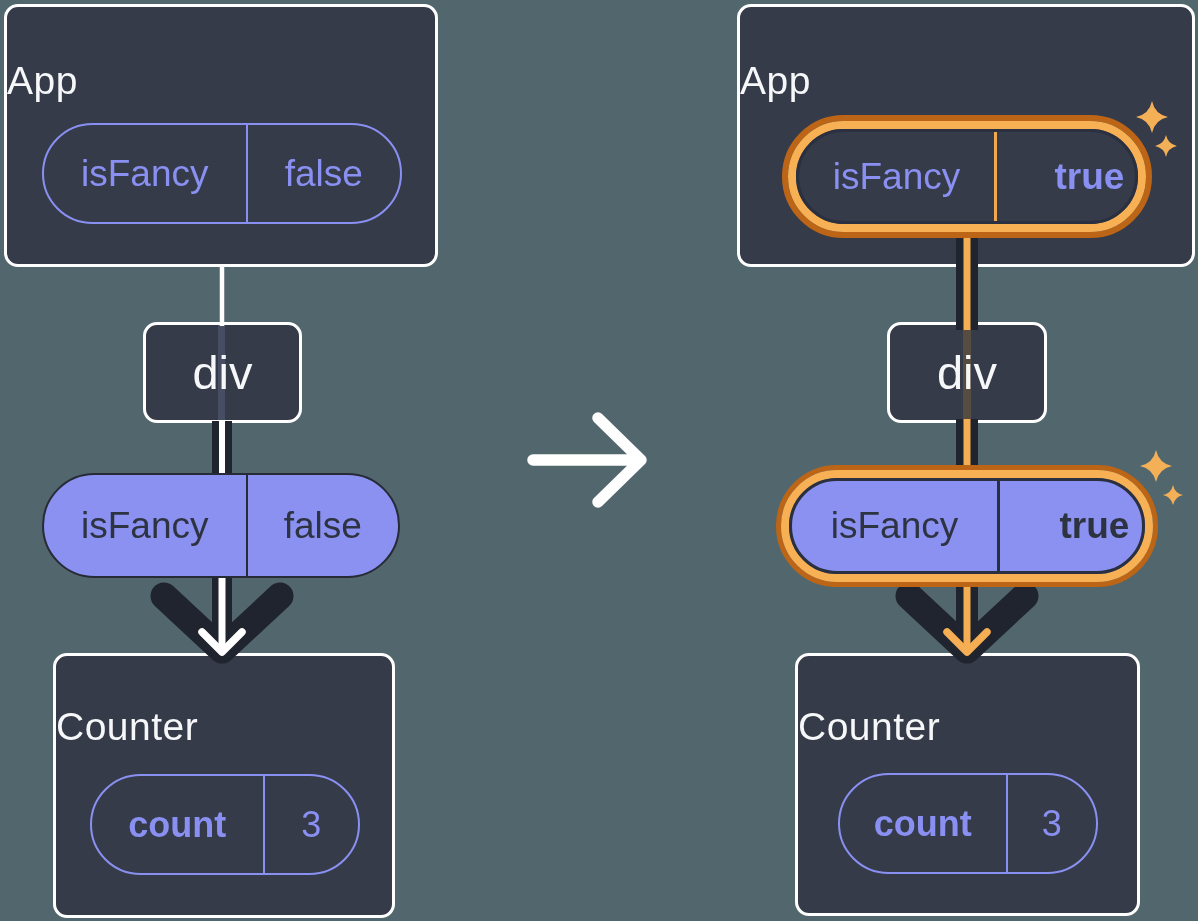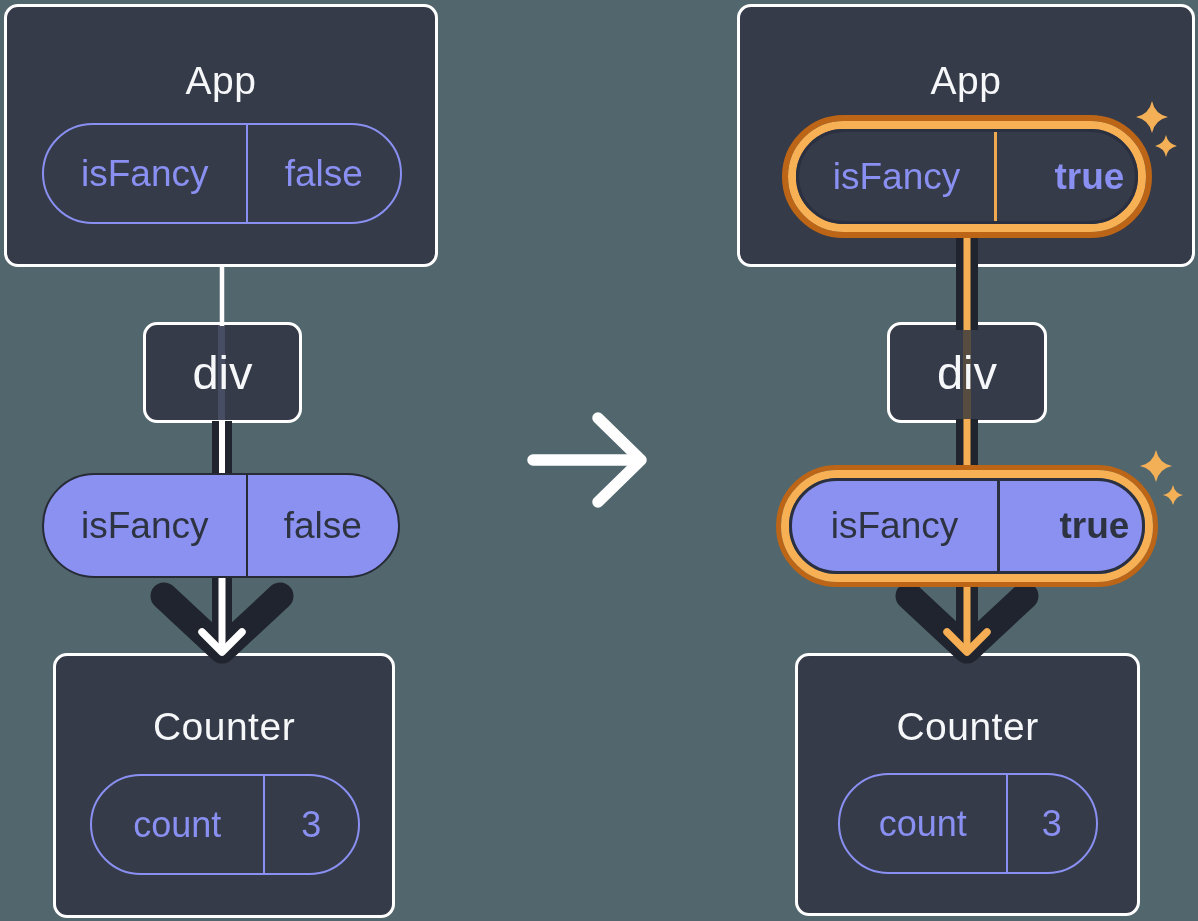--- a/index.html
+++ b/index.html
@@ -1,36 +1,36 @@
 <!DOCTYPE html>
 <html><head>
 <meta charset="utf-8">
 <style>
   html,body{margin:0;padding:0;background:#52676d;}
   .canvas{position:relative;width:1198px;height:921px;background:#52676d;overflow:hidden;
           font-family:"Liberation Sans", sans-serif;}
   
   .card{position:absolute;background:#353b49;border:3px solid #ffffff;border-radius:14px;
         box-sizing:border-box;z-index:1;}
-  .card-title{position:absolute;left:0;right:0;text-align:center;color:#f6f7f9;
+  .card-title{position:absolute;left:0;right:0;text-align:left;color:#f6f7f9;
               font-size:39px;font-weight:500;letter-spacing:.5px;}
   .divbox-label{position:relative;z-index:2;color:#f6f7f9;font-size:47px;font-weight:500;}
   .divbox{display:flex;align-items:center;justify-content:center;}
   .pass-stripe{position:absolute;top:0;bottom:0;z-index:1;}
   
   .pill{position:absolute;display:flex;box-sizing:border-box;border-radius:70px;z-index:20;}
   .pill-cell{display:flex;align-items:center;justify-content:center;box-sizing:border-box;
              font-size:37px;}
   .outline-pill{border:2.5px solid #8a90f2;color:#8a90f2;}
   .outline-pill .pill-cell.first{border-right:2.5px solid #8a90f2;}
   .filled-pill{background:#8b91f0;border:2.5px solid #262b36;color:#2d3340;}
   .filled-pill .pill-cell.first{border-right:2.5px solid #262b36;}
   .state-pill{border:2.5px solid #8a90f2;color:#8a90f2;}
   .state-pill .pill-cell{font-size:36px;}
-  .state-pill .pill-cell.first{border-right:2.5px solid #8a90f2;}
+  .state-pill .pill-cell.first{border-right:2.5px solid #8a90f2;font-weight:bold;}
   
   .ring-outer{position:absolute;box-sizing:border-box;border:6px solid #bc6516;
               border-radius:70px;z-index:20;}
   .ring-inner{width:100%;height:100%;box-sizing:border-box;border:8px solid #f8b055;
               border-radius:62px;}
   .ring-core{width:100%;height:100%;box-sizing:border-box;border:3px solid #2b3040;
              border-radius:54px;display:flex;overflow:hidden;}
   .ring-core.dark-int{background:#353b49;color:#8a90f2;}
   .ring-core.purple-int{background:#8b91f0;color:#2d3340;}
   .ring-core .pill-cell.first.o-div{border-right:3px solid #f0a94f;}

